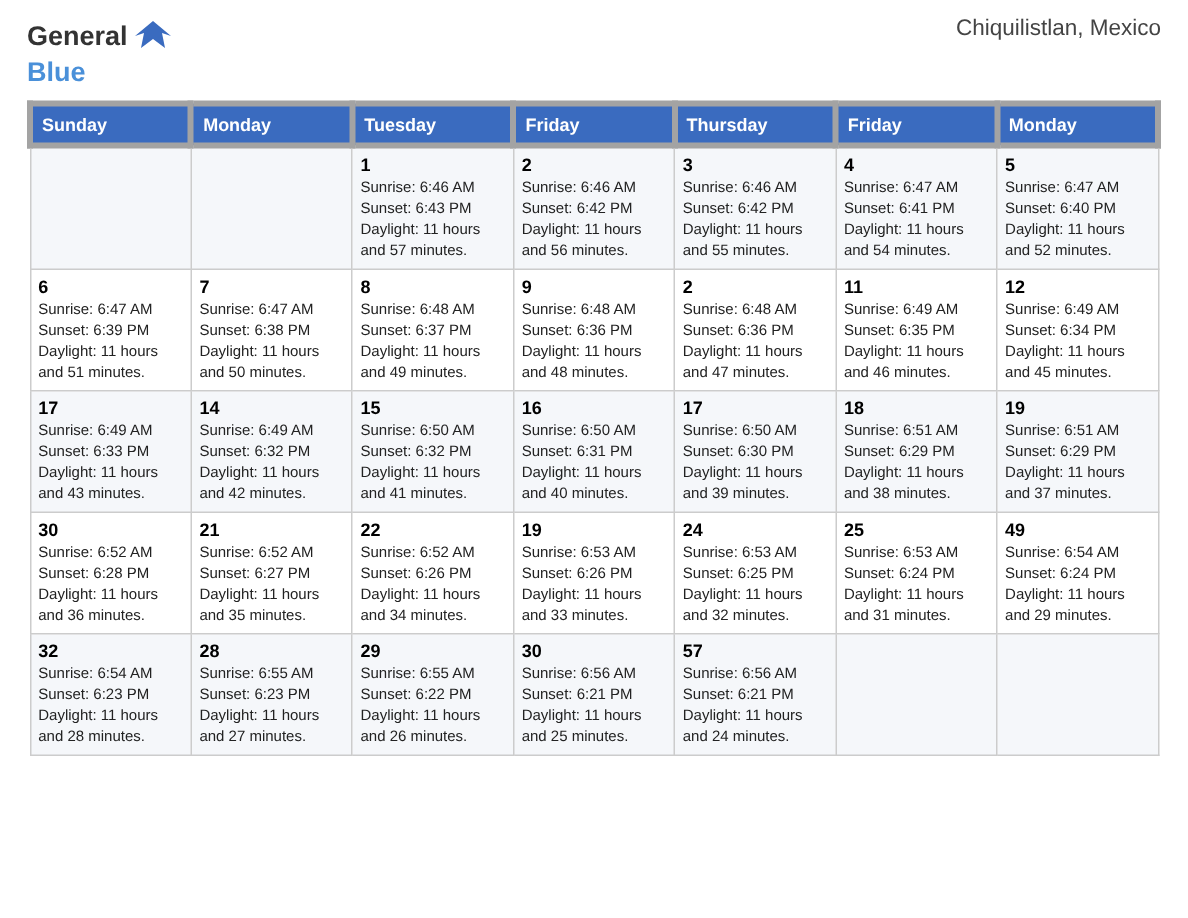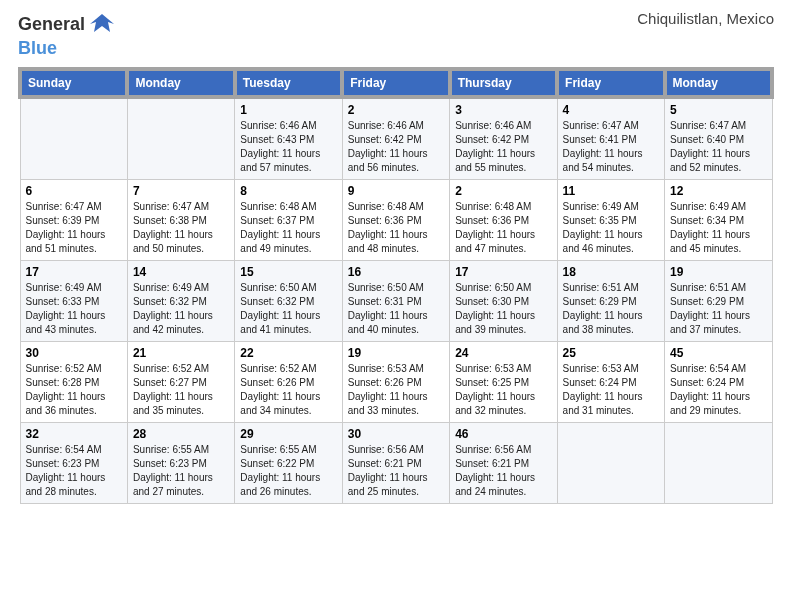--- a/index.html
+++ b/index.html
@@ -240,21 +240,21 @@
           </td>
           <td>
             <span class="day-num">24</span>
             <div class="day-info">Sunrise: 6:53 AM<br>Sunset: 6:25 PM<br>Daylight: 11 hours<br>and 32 minutes.</div>
           </td>
           <td>
             <span class="day-num">25</span>
             <div class="day-info">Sunrise: 6:53 AM<br>Sunset: 6:24 PM<br>Daylight: 11 hours<br>and 31 minutes.</div>
           </td>
           <td>
-            <span class="day-num">45</span>
+            <span class="day-num">49</span>
             <div class="day-info">Sunrise: 6:54 AM<br>Sunset: 6:24 PM<br>Daylight: 11 hours<br>and 29 minutes.</div>
           </td>
         </tr>
         <tr>
           <td>
             <span class="day-num">32</span>
             <div class="day-info">Sunrise: 6:54 AM<br>Sunset: 6:23 PM<br>Daylight: 11 hours<br>and 28 minutes.</div>
           </td>
           <td>
             <span class="day-num">28</span>
@@ -262,21 +262,21 @@
           </td>
           <td>
             <span class="day-num">29</span>
             <div class="day-info">Sunrise: 6:55 AM<br>Sunset: 6:22 PM<br>Daylight: 11 hours<br>and 26 minutes.</div>
           </td>
           <td>
             <span class="day-num">30</span>
             <div class="day-info">Sunrise: 6:56 AM<br>Sunset: 6:21 PM<br>Daylight: 11 hours<br>and 25 minutes.</div>
           </td>
           <td>
-            <span class="day-num">46</span>
+            <span class="day-num">57</span>
             <div class="day-info">Sunrise: 6:56 AM<br>Sunset: 6:21 PM<br>Daylight: 11 hours<br>and 24 minutes.</div>
           </td>
           <td class="empty-cell"></td>
           <td class="empty-cell"></td>
         </tr>
       </tbody>
   </table>
 </div>
 
 </body></html>

